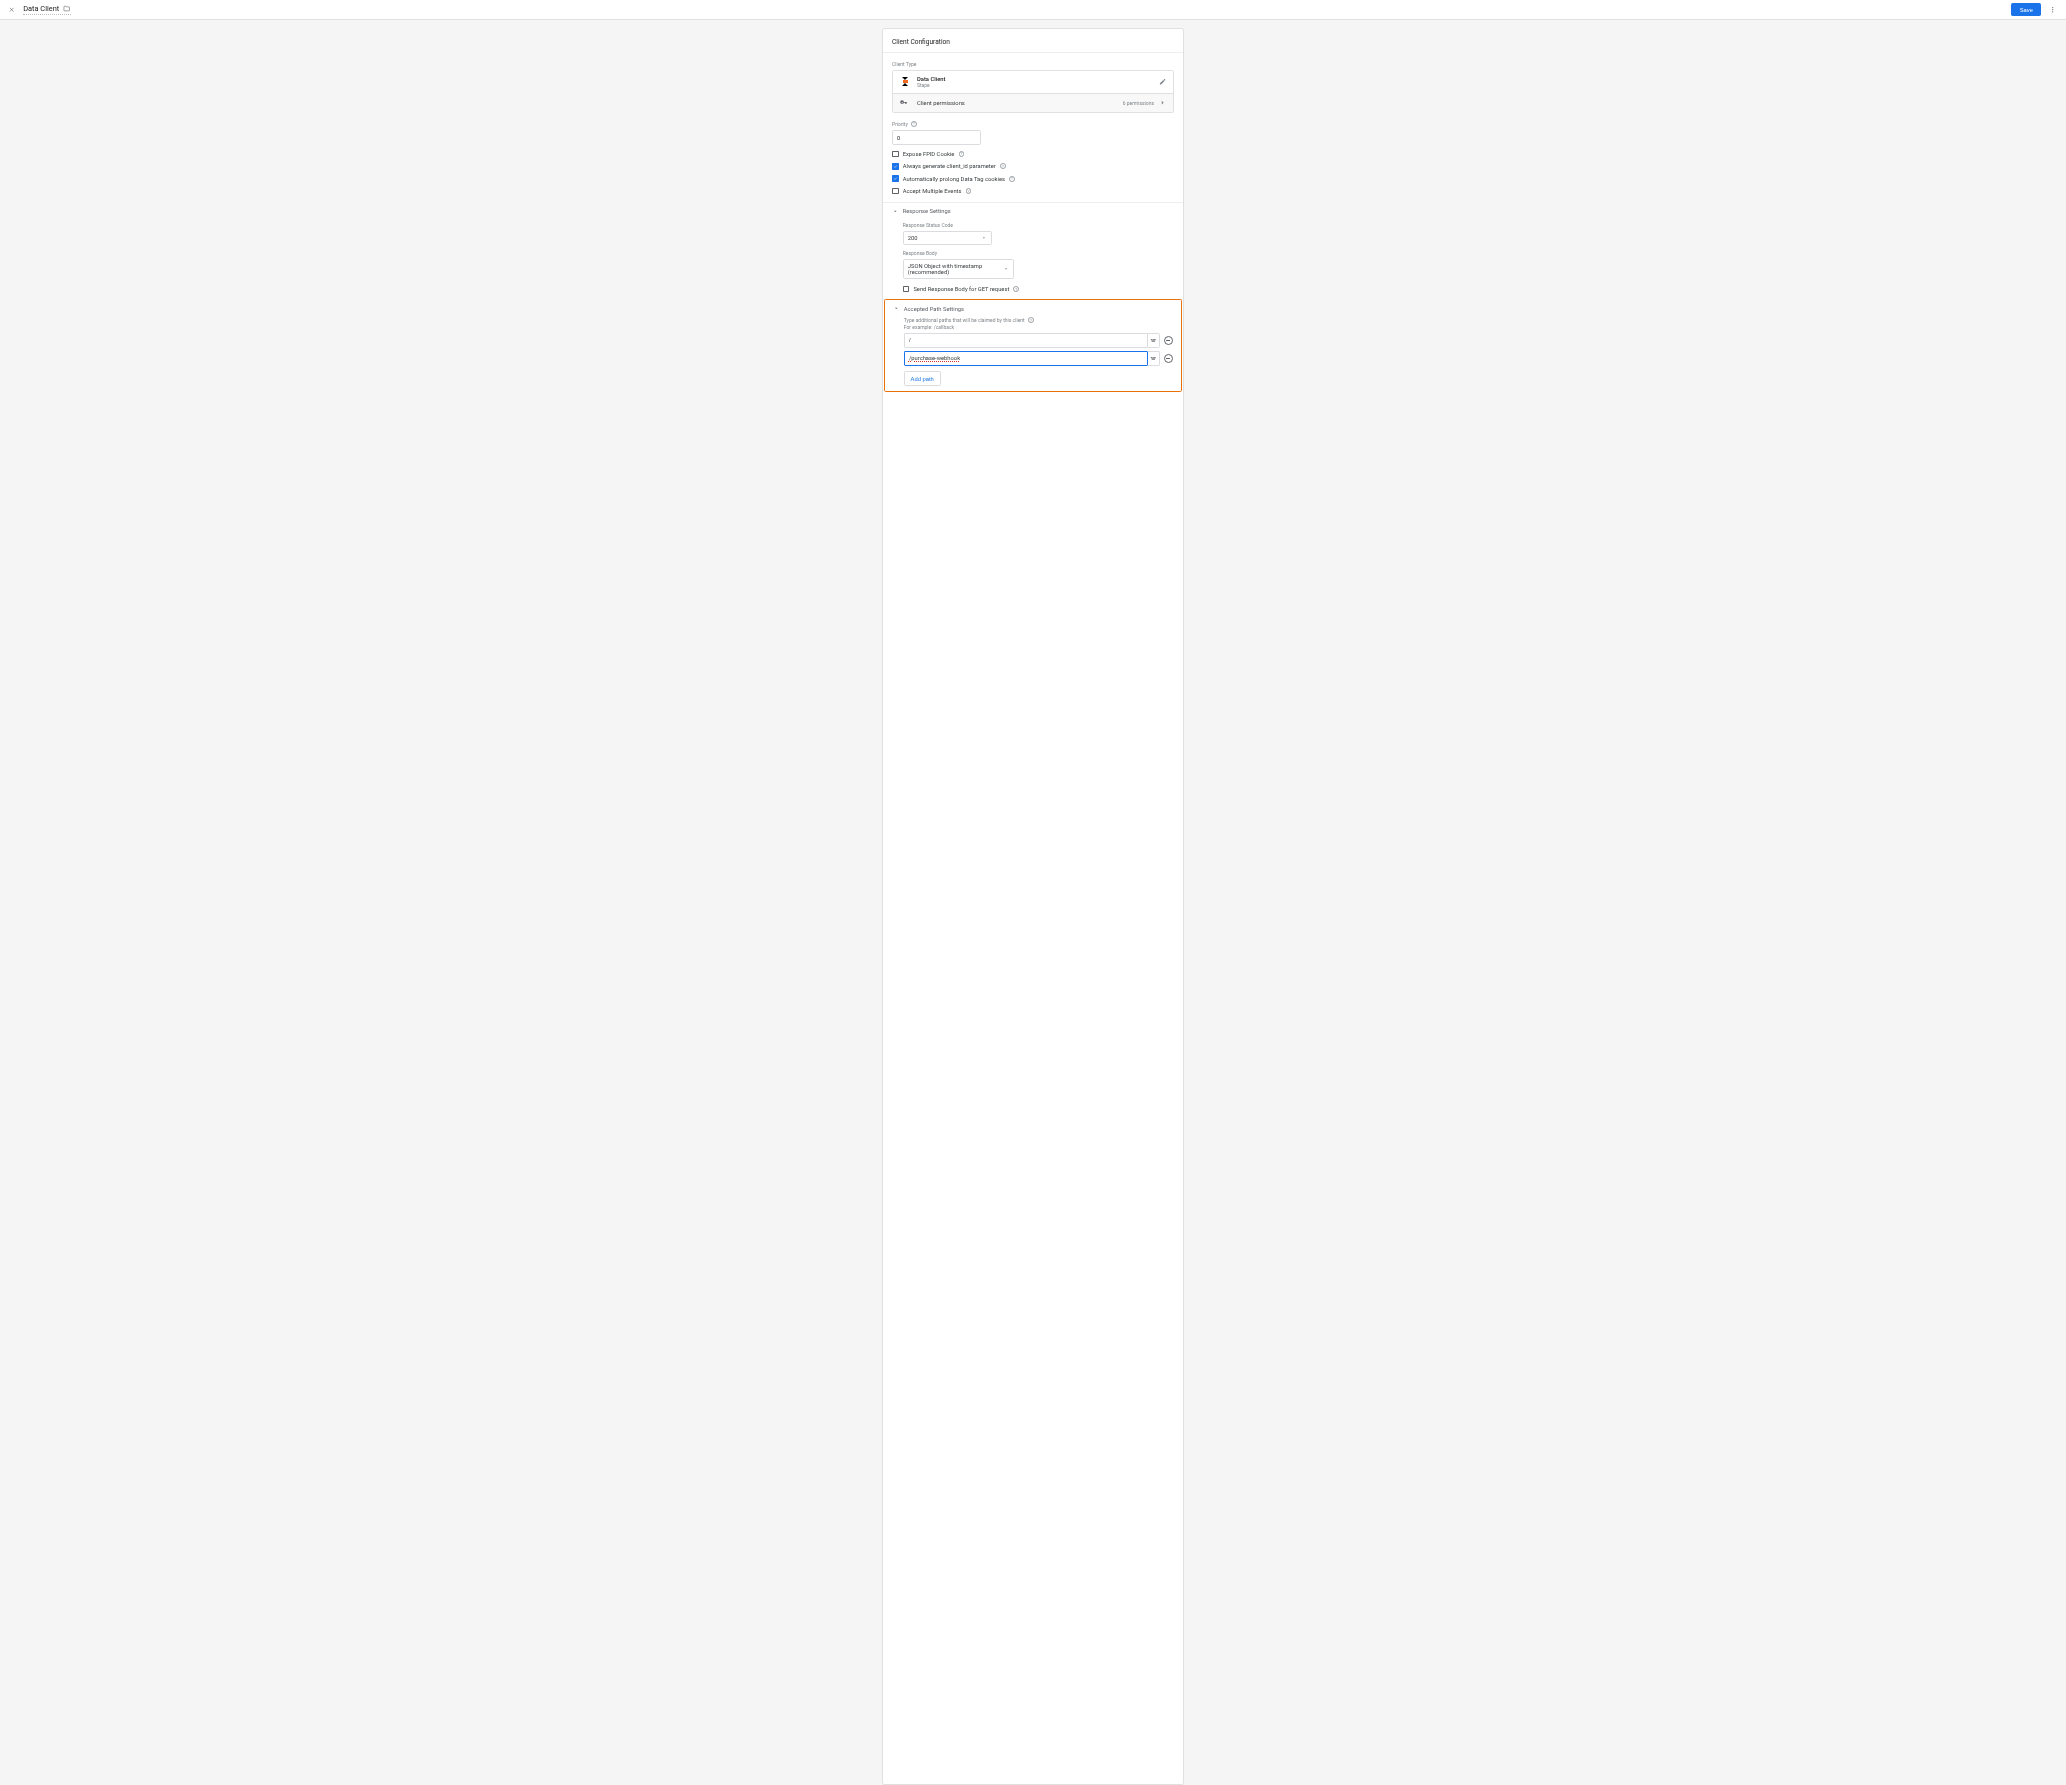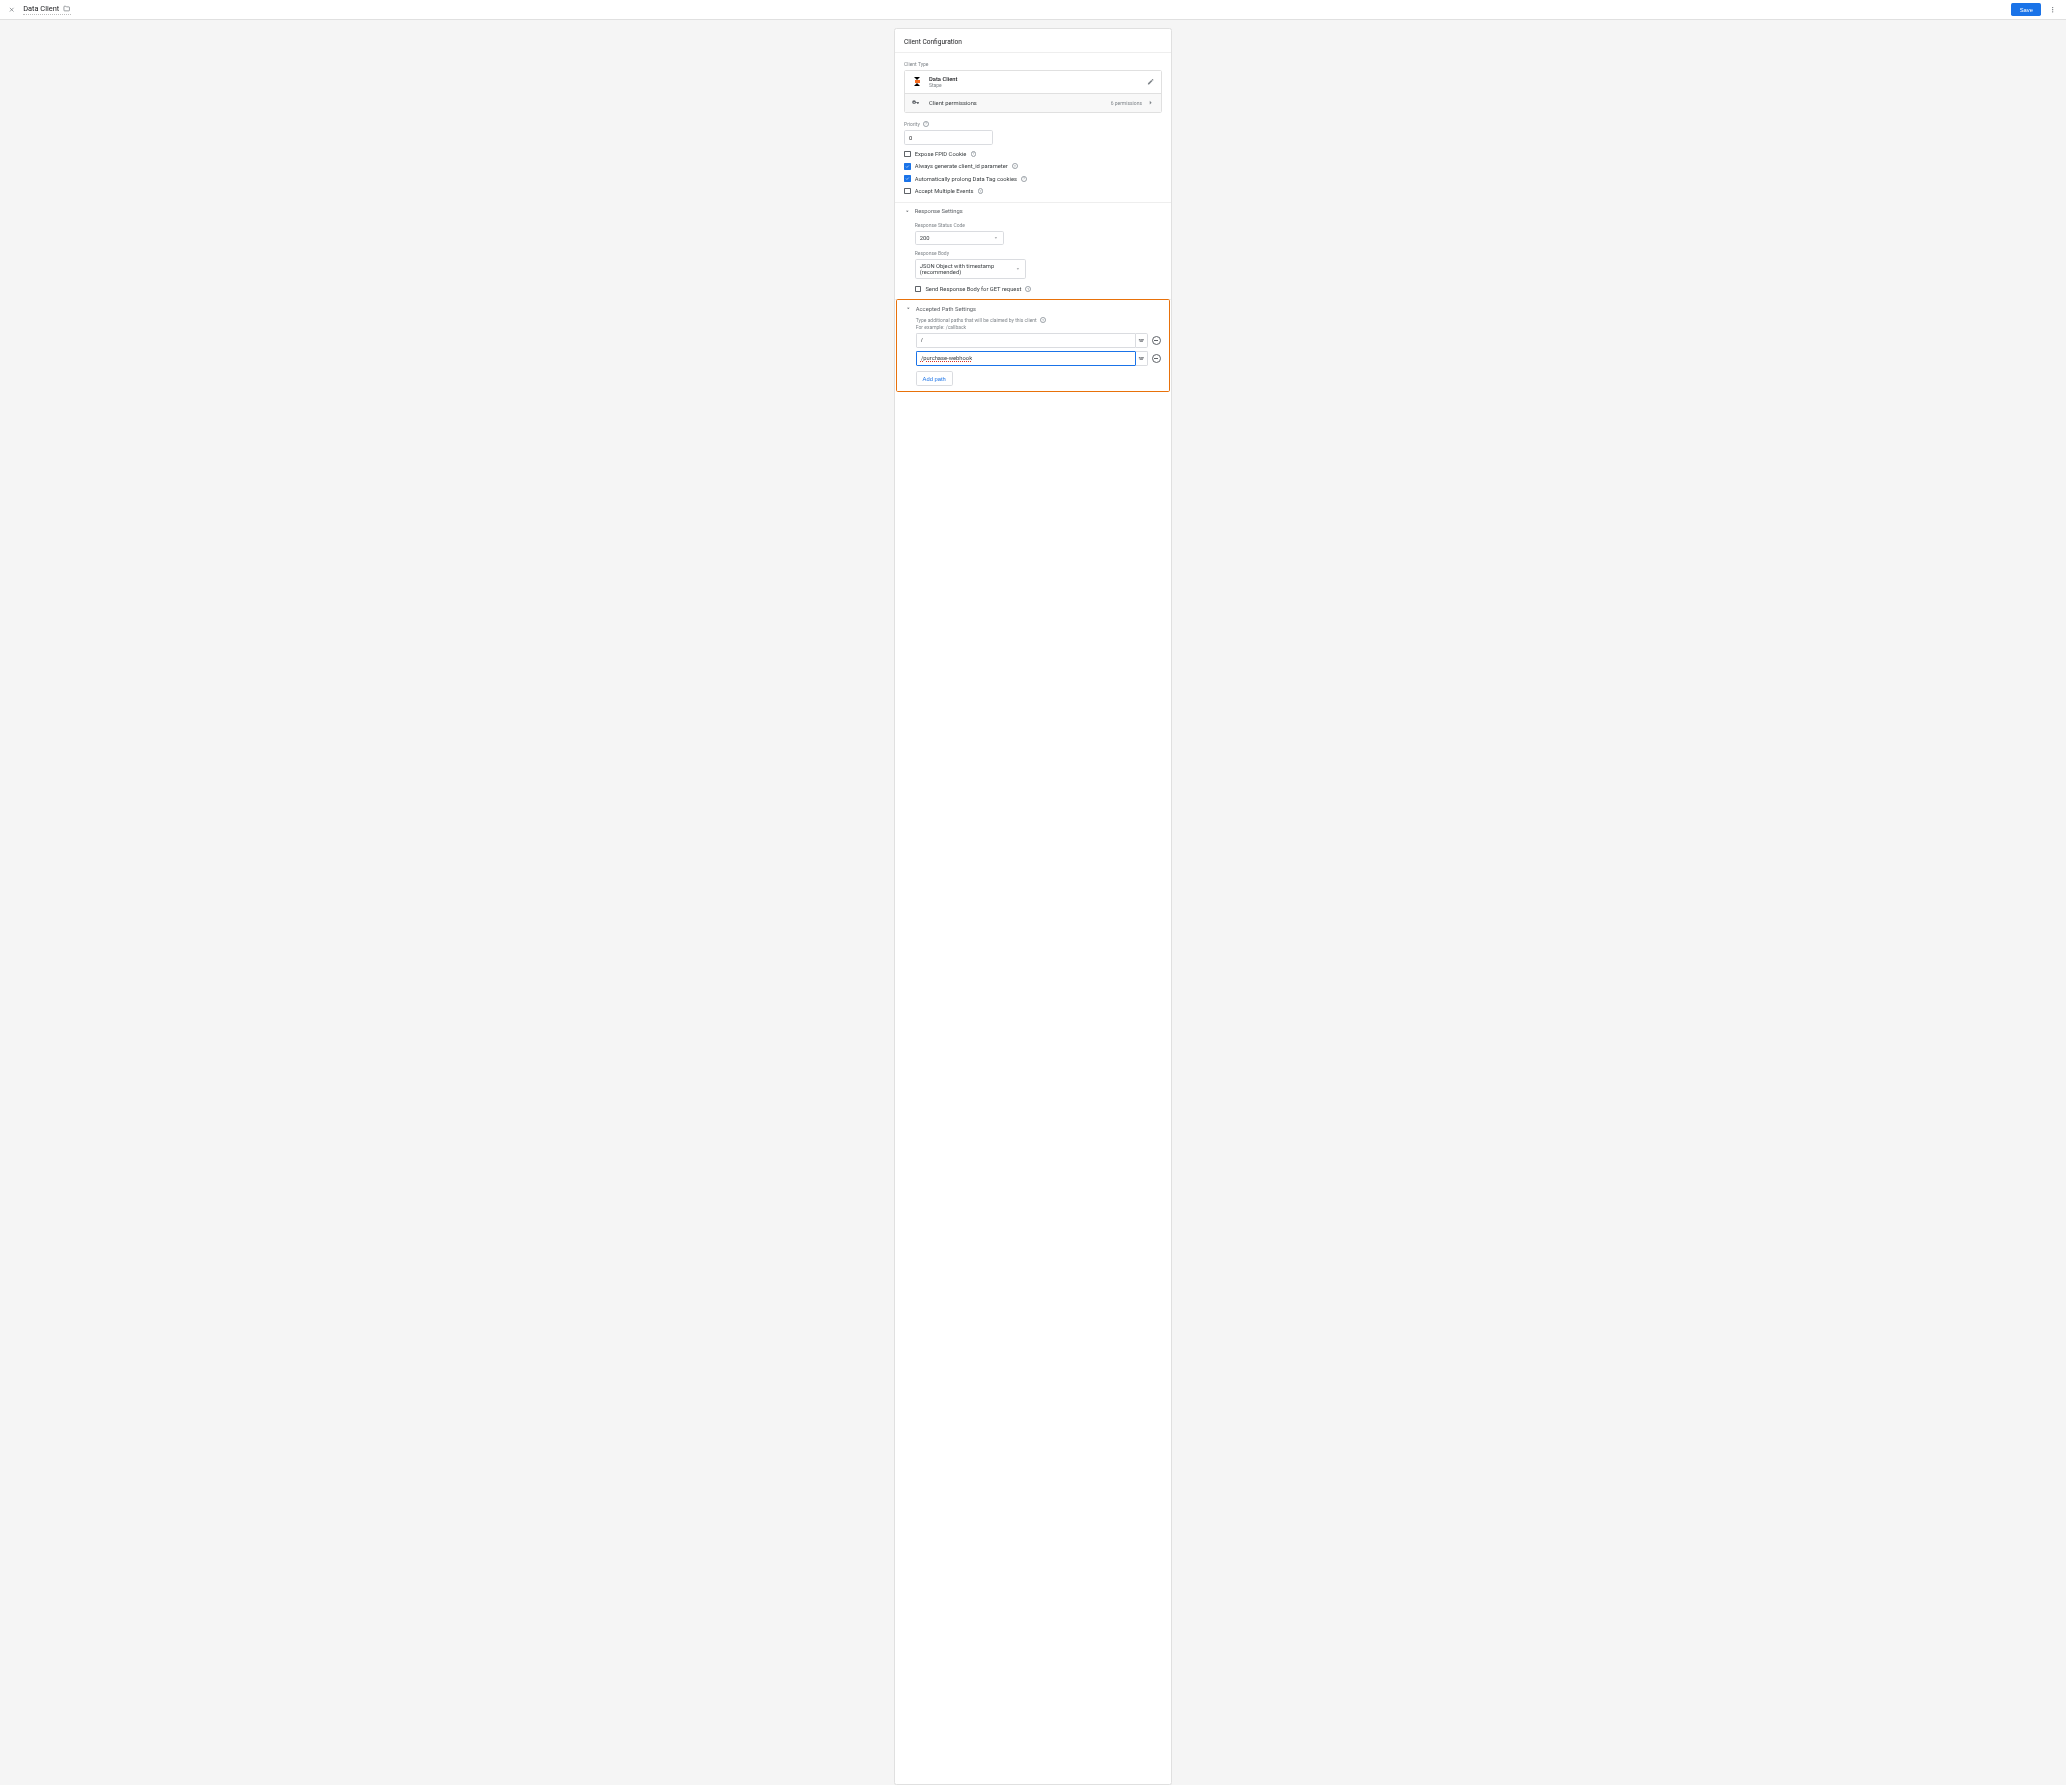--- a/index.html
+++ b/index.html
@@ -41,21 +41,21 @@
     width: 13.2px; height: 13.2px; display: flex; align-items: center; justify-content: center;
     color: #5f6368; cursor: pointer; border-radius: 50%;
   }
   .content-area {
     background: #f5f5f5;
     min-height: calc(100vh - 20px);
     padding: 8.3px 0 0 0;
     display: flex; justify-content: center;
   }
   .card {
-    width: 278px;
+    width: 302px;
     background: #fff;
     border-radius: 2.5px;
     border: 0.4px solid #e0e0e0;
     box-shadow: 0 0.4px 0.8px rgba(0,0,0,0.03);
     overflow: hidden;
   }
   .card-header {
     padding: 8.3px 9px 6.6px;
     font-size: 6.6px; color: #202124;
     border-bottom: 0.4px solid #eee;

